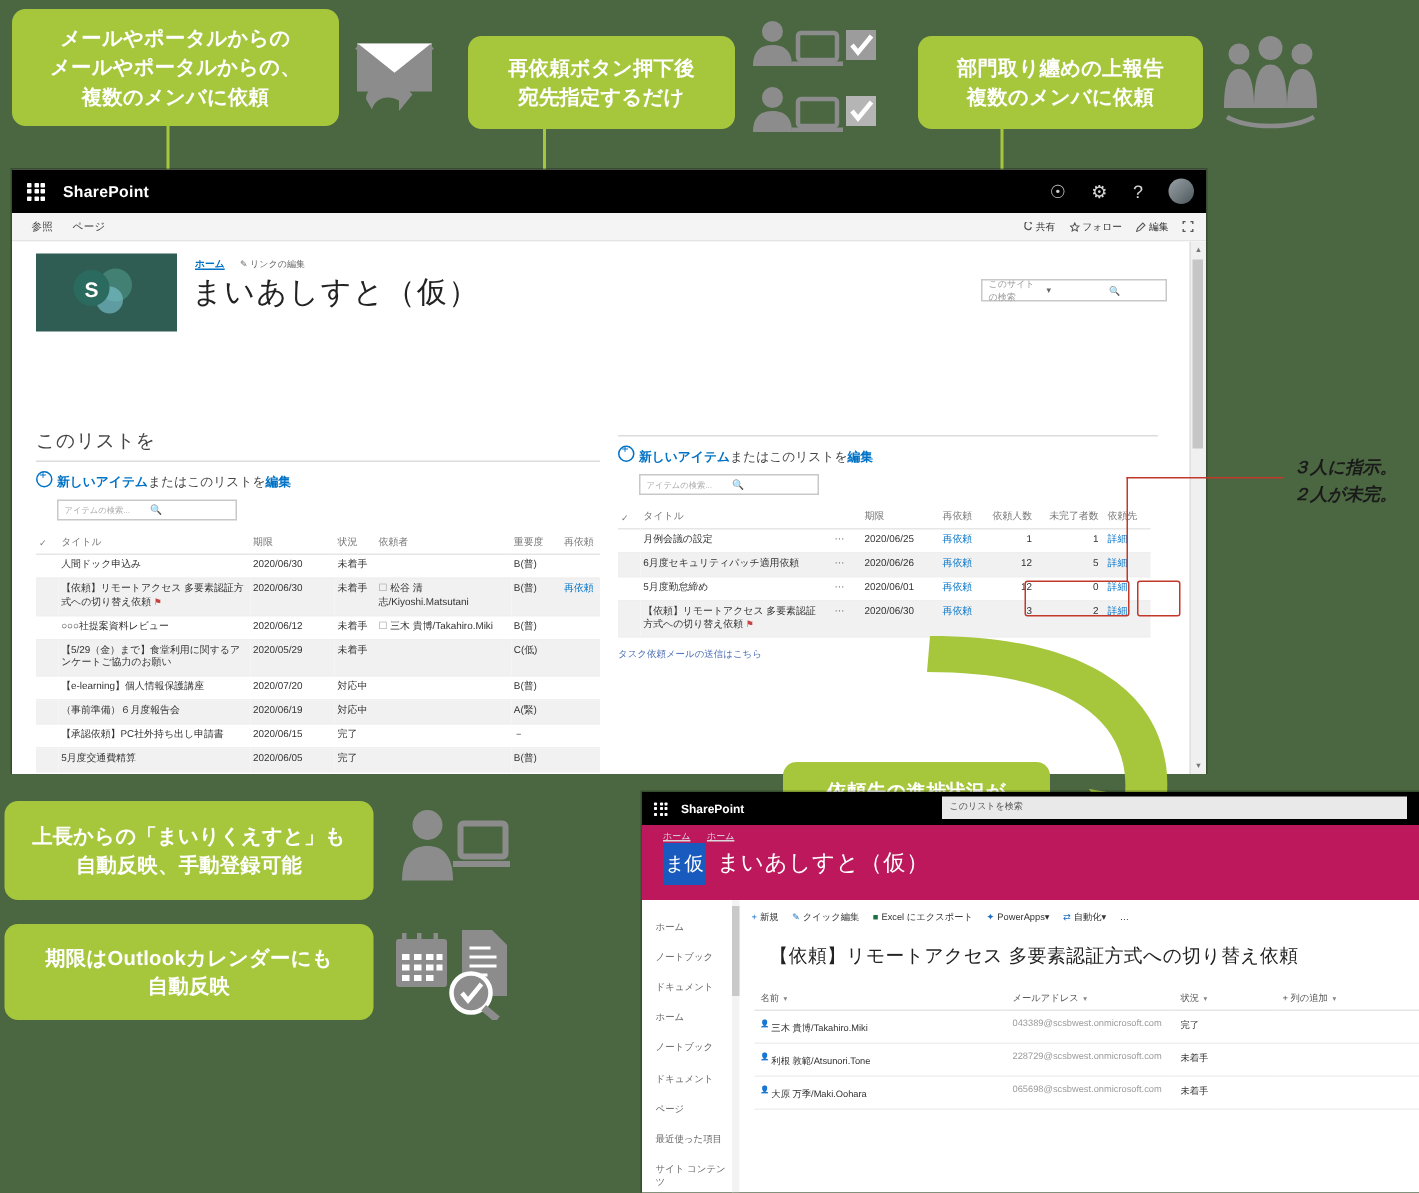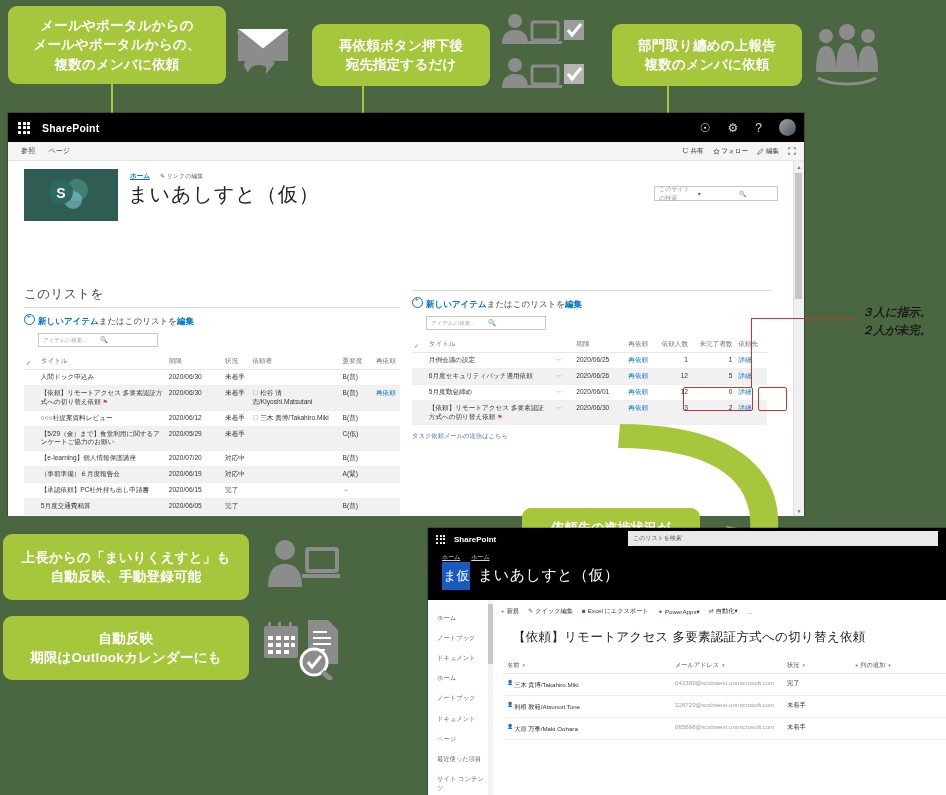--- a/index.html
+++ b/index.html
@@ -116,21 +116,21 @@
   
   #spModern{
     position:absolute;left:428px;top:528px;width:518px;height:267px;
     background:#ffffff;box-shadow:0 0 0 1px rgba(0,0,0,.25);overflow:hidden;
   }
   .m-suite{height:22px;background:#000;display:flex;align-items:center;position:relative;color:#fff;}
   .m-suite .waffle{width:9px;height:9px;margin-left:8px;margin-right:9px;}
   .m-brand{font-size:8px;font-weight:bold;}
   .m-search{position:absolute;left:200px;top:3px;width:310px;height:15px;background:#e9e9e9;}
   .m-search span{font-size:6px;color:#555;margin-left:5px;line-height:15px;display:block;}
-  .m-head{height:50px;background:#000000;position:relative;}
+  .m-head{height:50px;background:#be185d;position:relative;}
   .m-crumbs{position:absolute;left:14px;top:3px;font-size:6px;color:#d9d9d9;}
   .m-crumbs u{margin-right:11px;}
   .m-logo{position:absolute;left:14px;top:12px;width:28px;height:28px;background:#185abd;
     color:#fff;font-size:13px;display:flex;align-items:center;justify-content:center;letter-spacing:-.5px;}
   .m-title{position:absolute;left:50px;top:16px;font-size:15px;color:#fff;letter-spacing:.5px;}
   .m-main{position:relative;height:195px;background:#fff;display:flex;}
   .m-side{width:60px;padding-top:8px;border-right:1px solid #ededed;flex:none;}
   .m-side div{font-size:6.3px;color:#666;padding:5.6px 0 5.6px 9px;}
   .m-content{flex:1;position:relative;}
   .m-cmd{display:flex;align-items:center;gap:9px;padding:7px 0 0 12px;font-size:6.2px;color:#333;}
@@ -494,22 +494,22 @@
       <circle cx="21" cy="13" r="10"></circle>
       <path d="M4 50 C4 33 11 27 21 27 C31 27 38 33 38 50 Z"></path>
       <rect x="43" y="12" width="30" height="22" rx="2" fill="none" stroke="#8c8c8c" stroke-width="4"></rect>
       <rect x="38" y="37" width="40" height="4"></rect>
     </g>
   </svg>
 </div>
 
 <div class="callout" style="left:3px;top:616px;width:246px;height:64px;font-size:13.5px;">
   <div>
+    <span>期限はOutlookカレンダーにも</span>
     <span>自動反映</span>
-    <span>期限はOutlookカレンダーにも</span>
   </div>
 </div>
 <div class="picto" style="left:262px;top:618px;">
   <svg width="84" height="62" viewBox="0 0 84 62">
     <g fill="#8c8c8c">
       <rect x="2" y="8" width="34" height="32" rx="2"></rect>
       <rect x="6" y="4" width="3" height="8"></rect>
         <rect x="16" y="4" width="3" height="8"></rect>
         <rect x="27" y="4" width="3" height="8"></rect>
       <g fill="#ffffff">

